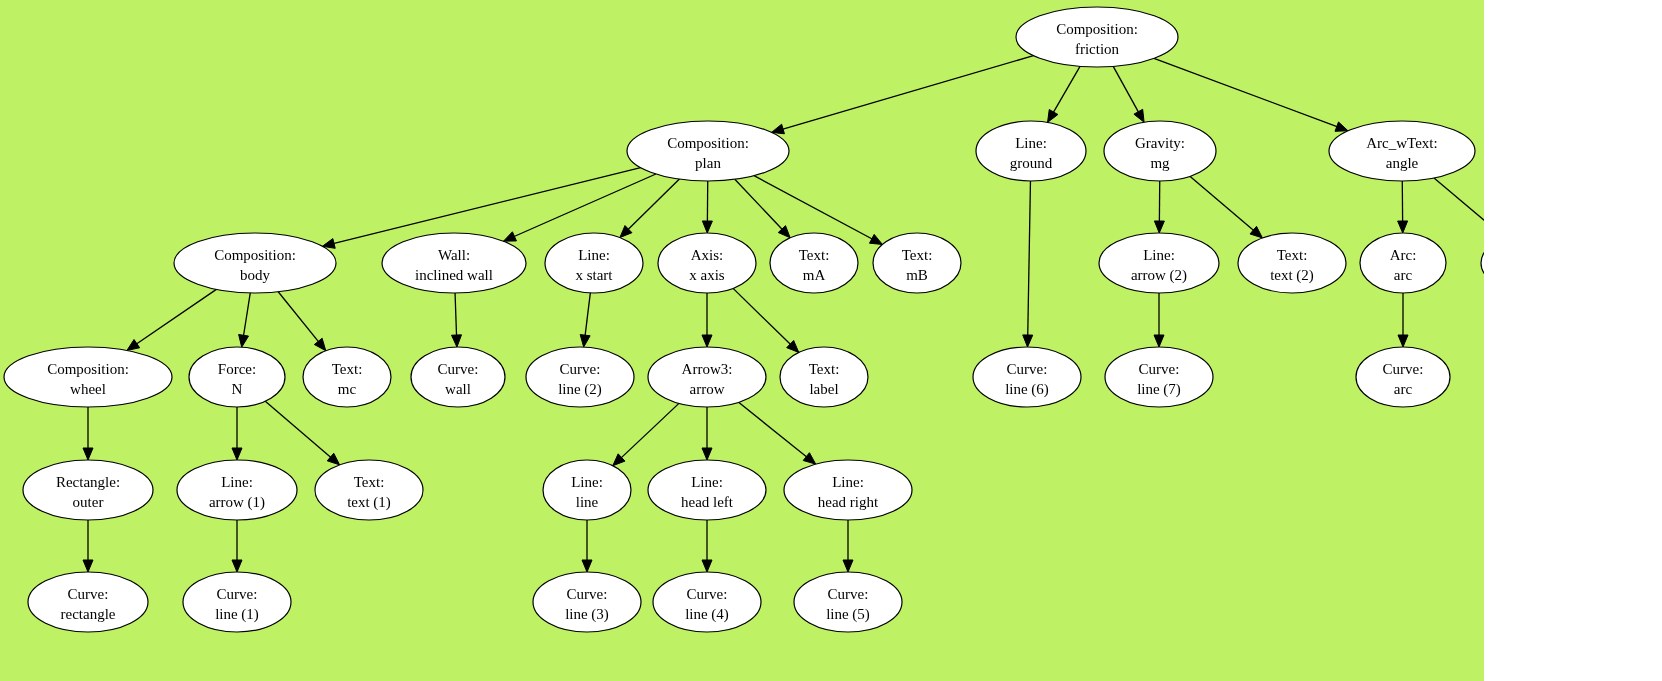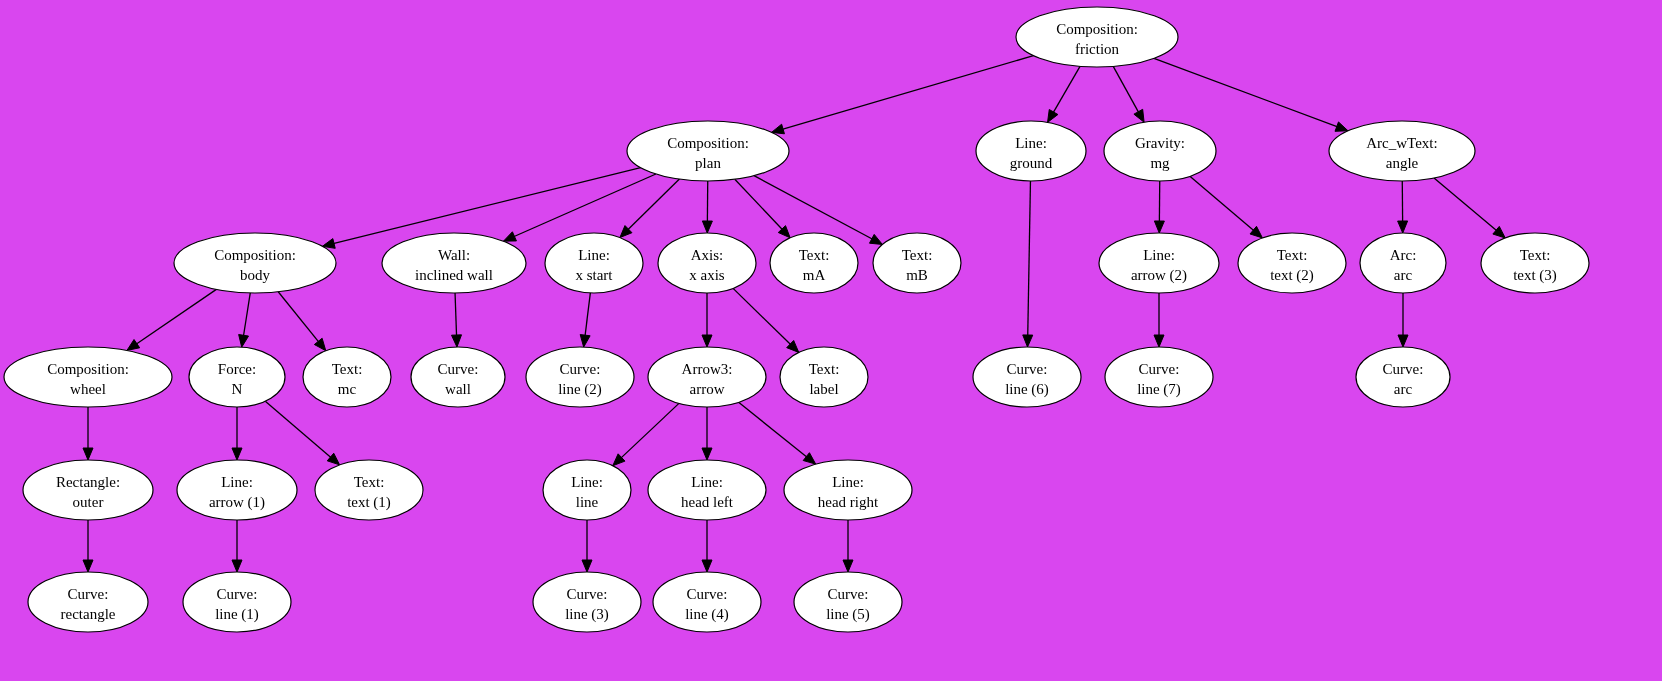--- a/index.html
+++ b/index.html
@@ -1,17 +1,17 @@
 <!DOCTYPE html>
 <html><head>
 <meta charset="utf-8">
 <style>
   html,body{margin:0;padding:0;background:#ffffff;}
   body{font-family:"Liberation Serif",serif;}
-  #canvas{position:relative;width:1662px;height:681px;background:#d946ef;overflow:hidden;}
+  #canvas{position:relative;width:1484px;height:681px;background:#bef264;overflow:hidden;}
   svg#graph{position:absolute;left:0;top:0;width:1662px;height:681px;}
   .node-ellipse{fill:#ffffff;stroke:#000000;stroke-width:1.2;}
   .node-label{font-family:"Liberation Serif",serif;font-size:15px;fill:#000000;text-anchor:middle;dominant-baseline:alphabetic;}
   .edge-line{stroke:#000000;stroke-width:1.3;fill:none;}
   .edge-head{fill:#000000;stroke:#000000;stroke-width:1;}
 </style>
 </head>
 <body>
 
 <div id="canvas">

